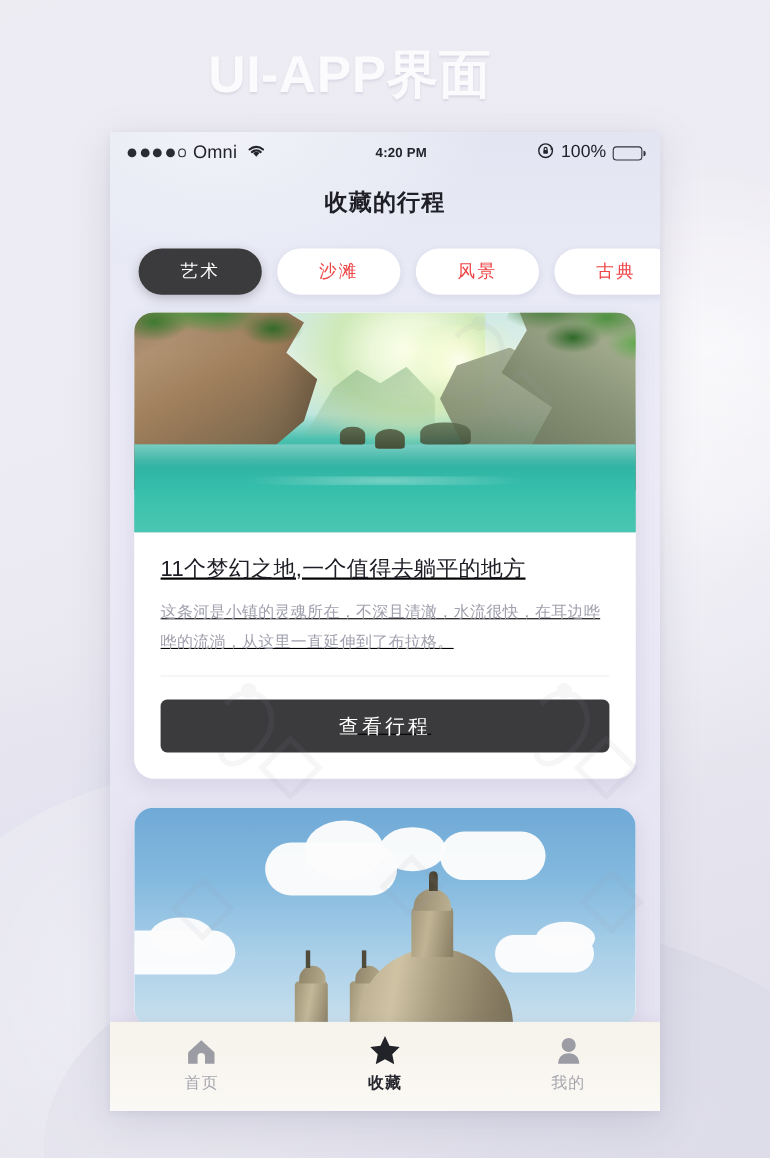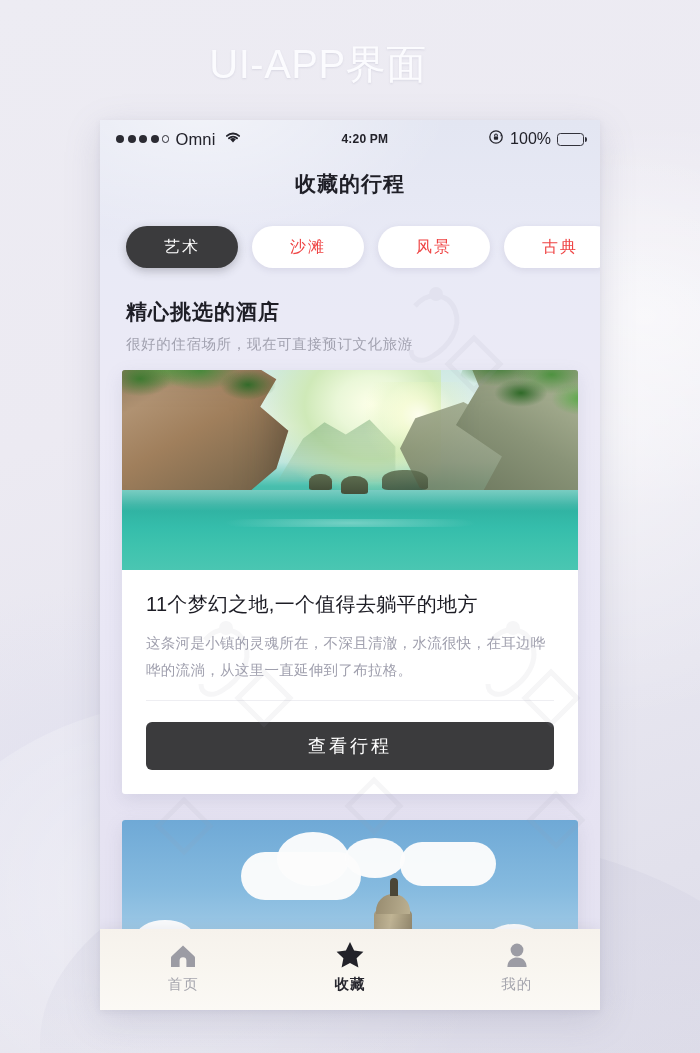--- a/index.html
+++ b/index.html
@@ -48,22 +48,22 @@
     pointer-events: none;
   }
 
   
   .poster-title {
     position: absolute;
     top: 37px;
     left: 0;
     width: 636px;
     text-align: center;
-    font-size: 40px;
-    font-weight: 400;
+    font-size: 47px;
+    font-weight: 700;
     letter-spacing: 0.5px;
     color: #fbfbfe;
     text-shadow: 0 1px 2px rgba(160,160,185,0.25);
     user-select: none;
   }
 
   
   #phone {
     position: absolute;
     left: 100px;
@@ -205,23 +205,24 @@
 
   
   .cards {
     position: relative;
     margin-top: 16px;
     padding: 0 22px;
     z-index: 6;
   }
   .card {
     background: #ffffff;
-    border-radius: 3px;
+    border-radius: 18px;
     box-shadow: 0 6px 18px rgba(120,118,155,0.16);
     overflow: hidden;
+    text-decoration: underline;
   }
   .card + .card { margin-top: 26px; }
 
   .card-photo {
     position: relative;
     width: 100%;
     height: 200px;
     overflow: hidden;
   }
 
@@ -515,24 +516,20 @@
         <span>沙滩</span>
       </div>
       <div class="chip">
         <span>风景</span>
       </div>
       <div class="chip">
         <span>古典</span>
       </div>
     </div>
 
-    <div class="section-head">
-      <div class="section-title">精心挑选的酒店</div>
-      <div class="section-sub">很好的住宿场所，现在可直接预订文化旅游</div>
-    </div>
 
     <div class="cards">
 
       <div class="card">
         <div class="card-photo">
           <div class="photo-lagoon">
             <div class="lag-sky"></div>
             <div class="lag-farhill"></div>
             <div class="lag-sun"></div>
             <div class="cliff cliff-mid"></div>

